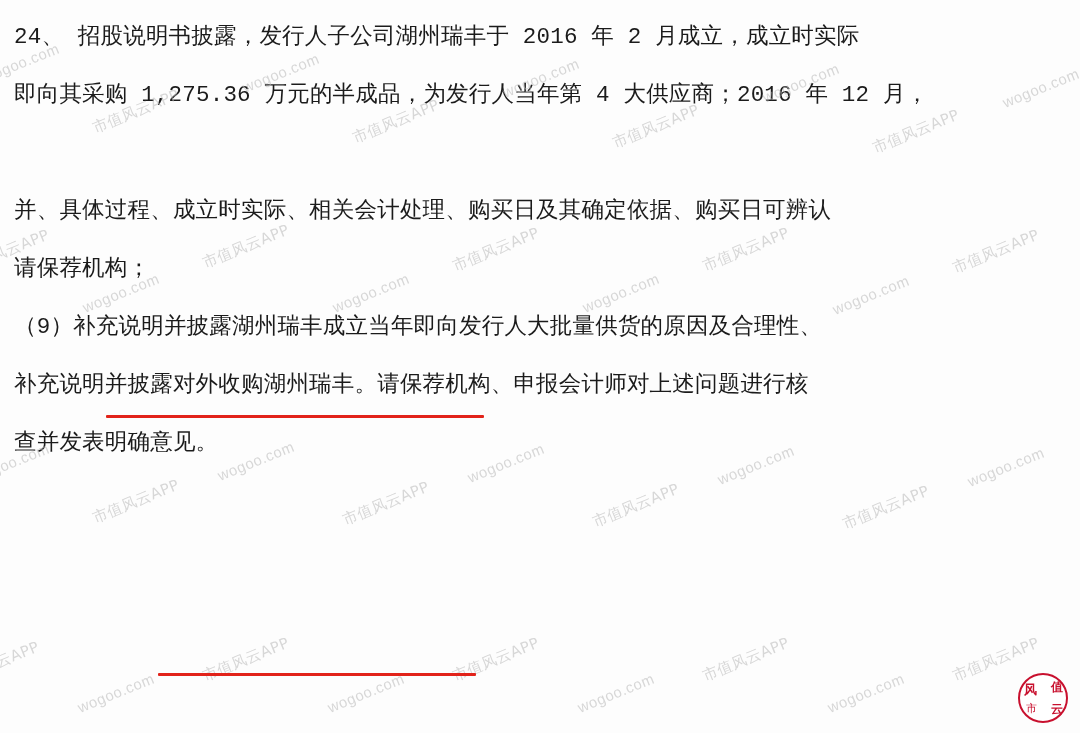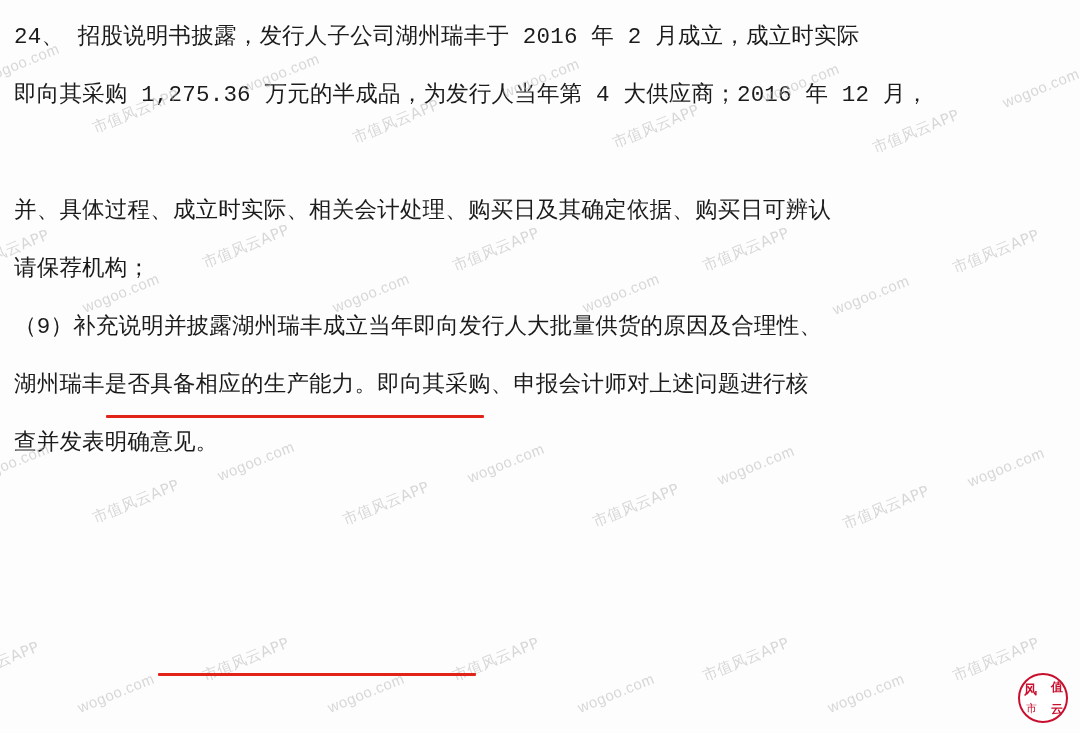--- a/index.html
+++ b/index.html
@@ -170,21 +170,21 @@
     <div class="wm cn" style="left:950px;  top:668px;">市值风云APP</div>
   </div>
 
   <div id="doc">
     <div class="line">24、 招股说明书披露，发行人子公司湖州瑞丰于 2016 年 2 月成立，成立时实际</div>
     <div class="line">即向其采购 1,275.36 万元的半成品，为发行人当年第 4 大供应商；2016 年 12 月，</div>
     <div class="gap"></div>
     <div class="line">并、具体过程、成立时实际、相关会计处理、购买日及其确定依据、购买日可辨认</div>
     <div class="line">请保荐机构；</div>
     <div class="line">（9）补充说明并披露湖州瑞丰成立当年即向发行人大批量供货的原因及合理性、</div>
-    <div class="line">湖州瑞丰是否具备相应的生产能力。即向其采购、申报会计师对上述问题进行核</div>
+    <div class="line">补充说明并披露对外收购湖州瑞丰。请保荐机构、申报会计师对上述问题进行核</div>
     <div class="line">查并发表明确意见。</div>
   </div>
 
   <div class="underline" id="ul1"></div>
   <div class="underline" id="ul2"></div>
 
   <div id="logo">
     <div class="ring"></div>
     <div class="t1">风</div>
     <div class="t2">值</div>

